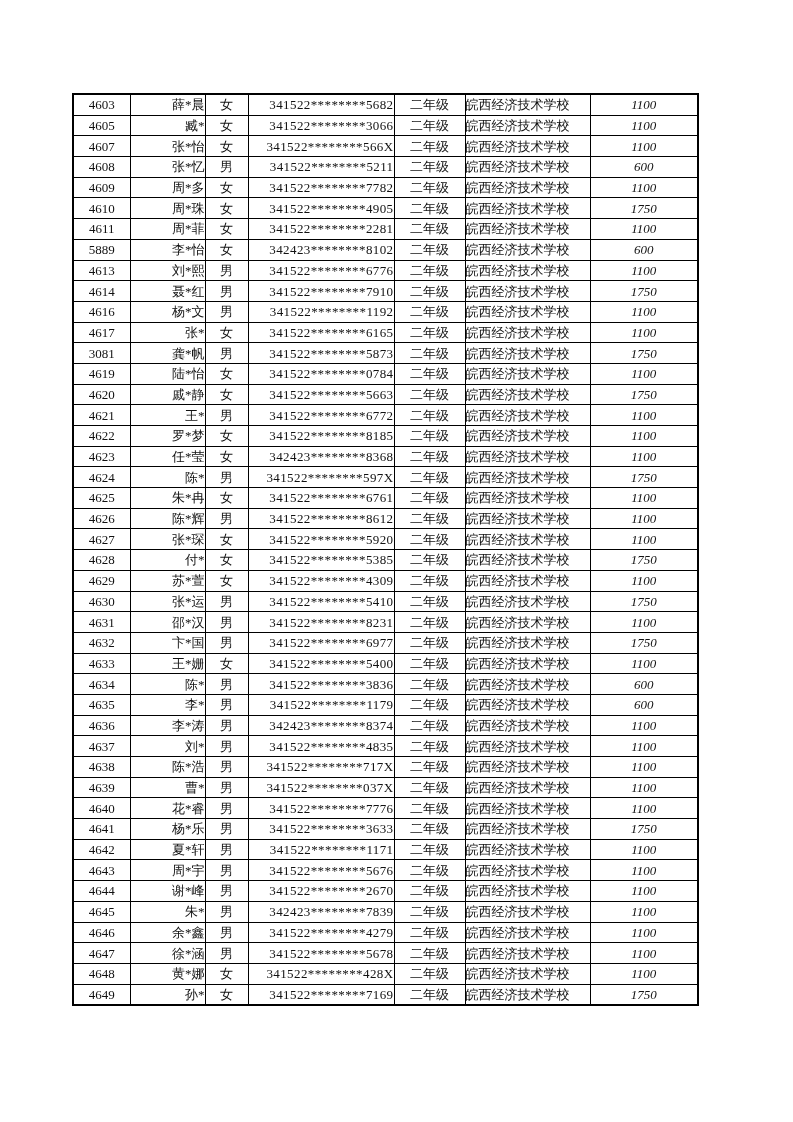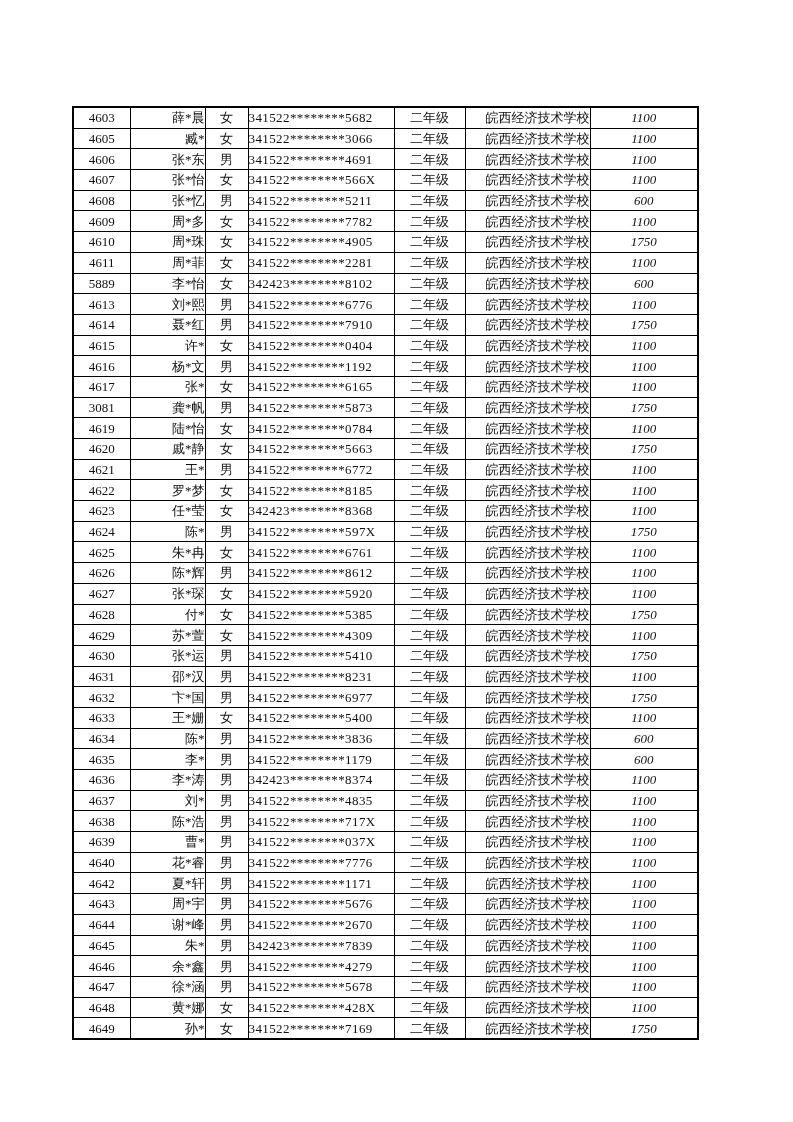--- a/index.html
+++ b/index.html
@@ -11,43 +11,43 @@
     position: relative;
     width: 793px;
     height: 1122px;
     background: #ffffff;
     overflow: hidden;
     font-family: "Liberation Serif", "DejaVu Serif", serif;
   }
   table.roster {
     position: absolute;
     left: 72px;
-    top: 106px;
+    top: 93px;
     width: 625px;
     border-collapse: collapse;
     table-layout: fixed;
     border: 2px solid #000000;
   }
   table.roster td {
     border: 1px solid #000000;
     height: 19.7px;
     padding: 0;
     font-size: 13px;
     line-height: 1;
     color: #111111;
     white-space: nowrap;
     overflow: hidden;
     vertical-align: middle;
   }
   td.c-no     { text-align: center; }
   td.c-name   { text-align: right; padding-left: 3px; }
   td.c-gender { text-align: center; }
-  td.c-idnum  { text-align: left; padding-left: 2px; letter-spacing: 0.4px; }
+  td.c-idnum  { text-align: right; padding-left: 2px; letter-spacing: 0.4px; }
   td.c-grade  { text-align: center; }
-  td.c-school { text-align: right; }
+  td.c-school { text-align: left; }
   td.c-amount { text-align: center; font-style: italic; }
 </style>
 </head>
 <body>
 
 <div class="sheet">
   <table class="roster">
     <colgroup>
       <col style="width:57px">
       <col style="width:75px">
@@ -72,29 +72,20 @@
   <tr>
     <td class="c-no">4605</td>
     <td class="c-name">臧*</td>
     <td class="c-gender">女</td>
     <td class="c-idnum">341522********3066</td>
     <td class="c-grade">二年级</td>
     <td class="c-school">皖西经济技术学校</td>
     <td class="c-amount">1100</td>
   </tr>
 
-  <tr>
-    <td class="c-no">4606</td>
-    <td class="c-name">张*东</td>
-    <td class="c-gender">男</td>
-    <td class="c-idnum">341522********4691</td>
-    <td class="c-grade">二年级</td>
-    <td class="c-school">皖西经济技术学校</td>
-    <td class="c-amount">1100</td>
-  </tr>
 
   <tr>
     <td class="c-no">4607</td>
     <td class="c-name">张*怡</td>
     <td class="c-gender">女</td>
     <td class="c-idnum">341522********566X</td>
     <td class="c-grade">二年级</td>
     <td class="c-school">皖西经济技术学校</td>
     <td class="c-amount">1100</td>
   </tr>
@@ -162,29 +153,20 @@
   <tr>
     <td class="c-no">4614</td>
     <td class="c-name">聂*红</td>
     <td class="c-gender">男</td>
     <td class="c-idnum">341522********7910</td>
     <td class="c-grade">二年级</td>
     <td class="c-school">皖西经济技术学校</td>
     <td class="c-amount">1750</td>
   </tr>
 
-  <tr>
-    <td class="c-no">4615</td>
-    <td class="c-name">许*</td>
-    <td class="c-gender">女</td>
-    <td class="c-idnum">341522********0404</td>
-    <td class="c-grade">二年级</td>
-    <td class="c-school">皖西经济技术学校</td>
-    <td class="c-amount">1100</td>
-  </tr>
 
   <tr>
     <td class="c-no">4616</td>
     <td class="c-name">杨*文</td>
     <td class="c-gender">男</td>
     <td class="c-idnum">341522********1192</td>
     <td class="c-grade">二年级</td>
     <td class="c-school">皖西经济技术学校</td>
     <td class="c-amount">1100</td>
   </tr>
@@ -422,20 +404,29 @@
   <tr>
     <td class="c-no">4640</td>
     <td class="c-name">花*睿</td>
     <td class="c-gender">男</td>
     <td class="c-idnum">341522********7776</td>
     <td class="c-grade">二年级</td>
     <td class="c-school">皖西经济技术学校</td>
     <td class="c-amount">1100</td>
   </tr>
 
+  <tr>
+    <td class="c-no">4641</td>
+    <td class="c-name">杨*乐</td>
+    <td class="c-gender">男</td>
+    <td class="c-idnum">341522********3633</td>
+    <td class="c-grade">二年级</td>
+    <td class="c-school">皖西经济技术学校</td>
+    <td class="c-amount">1750</td>
+  </tr>
 
   <tr>
     <td class="c-no">4642</td>
     <td class="c-name">夏*轩</td>
     <td class="c-gender">男</td>
     <td class="c-idnum">341522********1171</td>
     <td class="c-grade">二年级</td>
     <td class="c-school">皖西经济技术学校</td>
     <td class="c-amount">1100</td>
   </tr>

